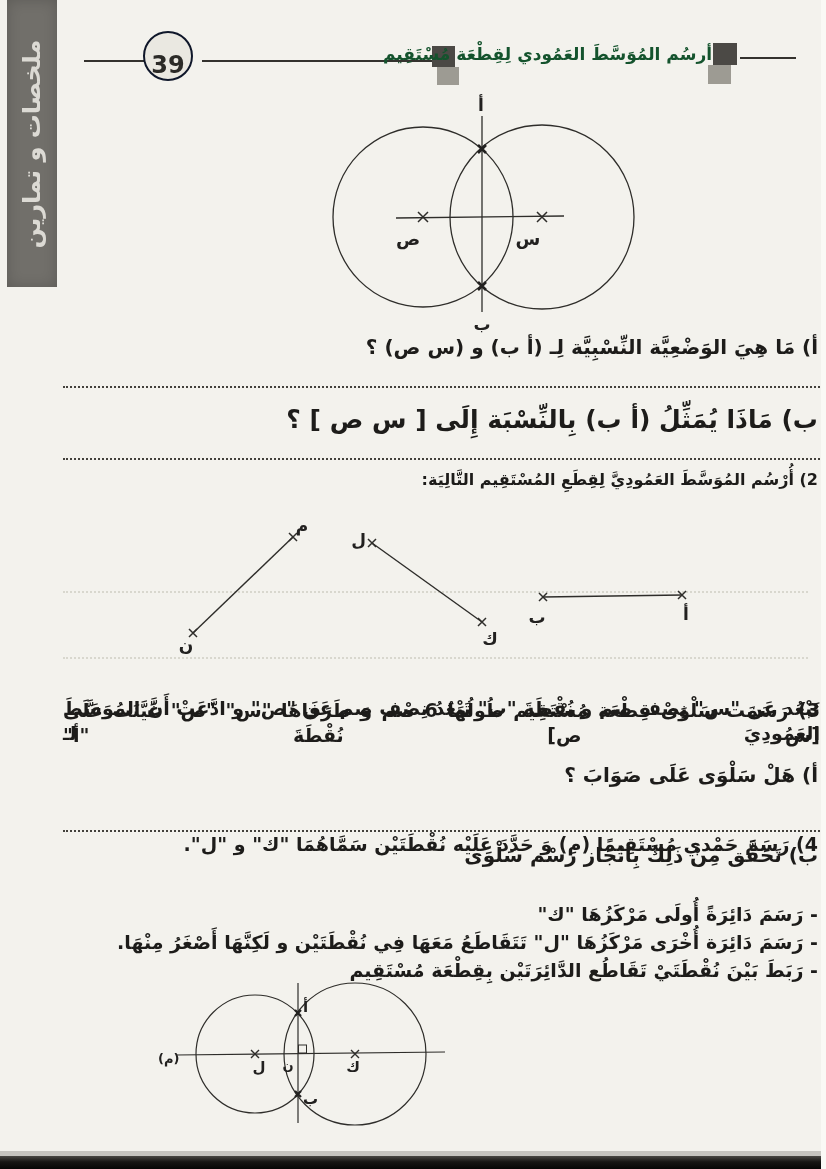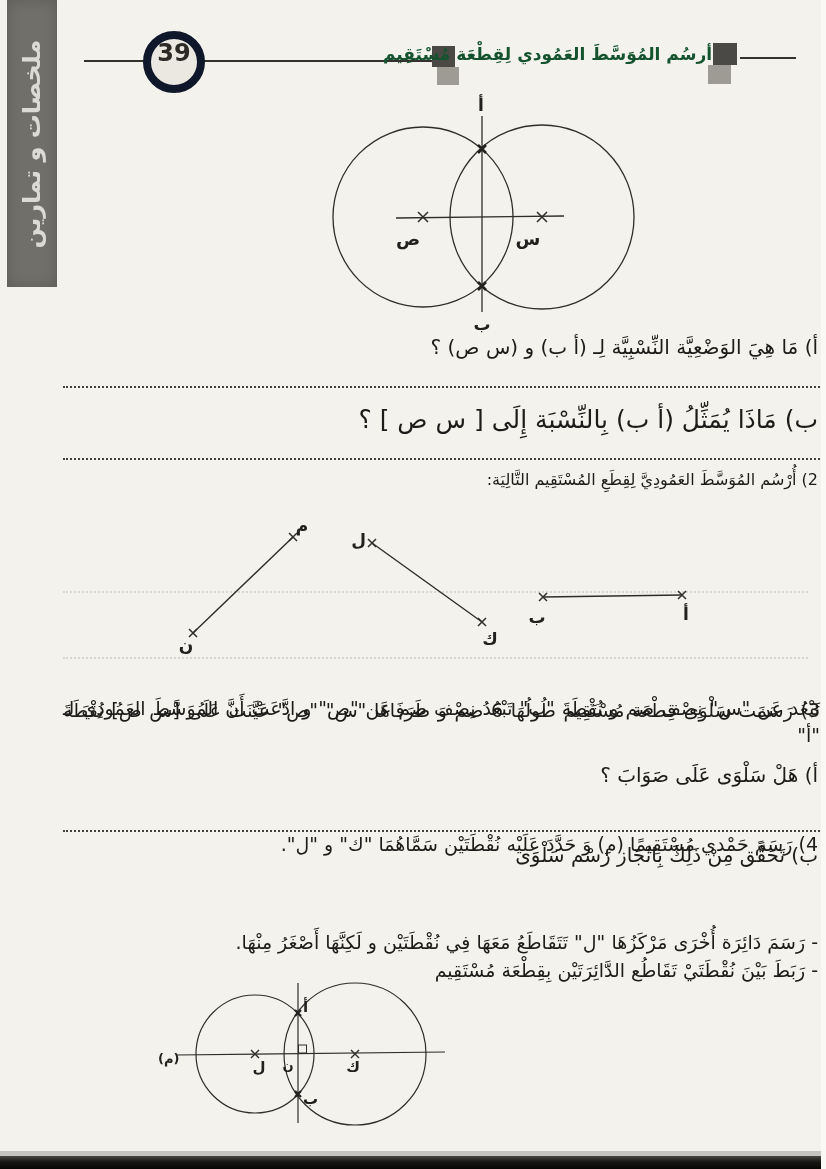--- a/index.html
+++ b/index.html
@@ -4,39 +4,39 @@
 <style>
   html,body{margin:0;padding:0;background:#9a9894;}
   .page{
     position:relative;width:826px;height:1169px;overflow:hidden;
     background:#f3f2ed;
     font-family:"DejaVu Sans","Liberation Sans",sans-serif;
     color:#1d1c1a;
   }
   .txt{
     position:absolute;direction:rtl;text-align:right;
-    font-weight:normal;font-size:19px;color:#1d1c1a;white-space:nowrap;
+    font-weight:bold;font-size:19px;color:#1d1c1a;white-space:nowrap;
     line-height:1.3;
   }
   .just{
     white-space:normal;text-align:justify;text-align-last:justify;
   }
   .dotted{
     position:absolute;height:12px;
     border-bottom:2.5px dotted #43413c;
   }
   .ghost-dotted{
     position:absolute;height:10px;
     border-bottom:2px dotted #c3c1b6;opacity:.55;
   }
   .hline{position:absolute;height:2px;background:#34322e;}
   .badge{
     position:absolute;left:143px;top:31px;width:46px;height:46px;
-    border:8px solid #0f172a;border-radius:50%;background:#eae8e1;
-    display:flex;align-items:flex-start;justify-content:center;
+    border:2px solid #0f172a;border-radius:50%;background:#eae8e1;
+    display:flex;align-items:flex-end;justify-content:center;
     font-size:24px;font-weight:bold;color:#2b2a27;
   }
   .sidebar{
     position:absolute;left:7px;top:0;width:50px;height:287px;
     background:#716f6a;display:flex;align-items:center;justify-content:center;
     box-shadow:inset 0 0 14px rgba(0,0,0,.18);
   }
   .sidebar span{
     transform:rotate(-90deg);white-space:nowrap;direction:rtl;
     color:#dcdad4;font-size:24px;font-weight:bold;letter-spacing:1px;
@@ -134,20 +134,21 @@
     <text x="686" y="620" font-size="17" text-anchor="middle">أ</text>
   </svg>
 
   <div class="txt just" style="left:63px;top:664px;width:757px;margin-top:34px;">3) رَسَمَت سَلْوَى قِطْعَة مُسْتَقِيم طُولُهَا 6 صم وَ طَرَفَاهَا "س" "ص" عَيَّنَت عَلَى [س ص] نُقْطَةَ "أ"</div>
   <div class="txt just" style="left:63px;top:696px;width:757px;">تَبْعُد عَن "س" نِصْف صم و نُقْطَةَ "ب" تَبْعُدُ نِصْف صم عَن "ص" و ادَّعَتْ أَنَّ المُوَسَّطَ العَمُودِيَ لـ</div>
   <div class="txt" style="right:8px;top:762px;font-size:20px;">أ) هَلْ سَلْوَى عَلَى صَوَابَ ؟</div>
   <div class="dotted" style="left:63px;top:818px;width:757px;"></div>
   <div class="txt" style="right:8px;top:842px;font-size:20px;">ب) تَحَقَّق مِنْ ذَلِكَ بِانْجَاز رَسْم سَلْوَى</div>
 
   <div class="txt" style="right:8px;top:832px;">4) رَسَمَ حَمْدي مُسْتَقِيمًا (م) وَ حَدَّدَ عَلَيْه نُقْطَتَيْن سَمَّاهُمَا "ك" و "ل".</div>
+  <div class="txt" style="right:8px;top:902px;">- رَسَمَ دَائِرَةً أُولَى مَرْكَزُهَا "ك"</div>
   <div class="txt" style="right:8px;top:930px;">- رَسَمَ دَائِرَة أُخْرَى مَرْكَزُهَا "ل" تَتَقَاطَعُ مَعَهَا فِي نُقْطَتَيْن و لَكِنَّهَا أَصْغَرُ مِنْهَا.</div>
   <div class="txt" style="right:8px;top:958px;">- رَبَطَ بَيْنَ نُقْطَتَيْ تَقَاطُع الدَّائِرَتَيْن بِقِطْعَة مُسْتَقِيم</div>
 
   <svg style="left:155px;top:975px;" width="300" height="155" viewBox="155 975 300 155">
     <g stroke="#2e2d2a" stroke-width="1.2" fill="none">
       <circle cx="255" cy="1054" r="59"></circle>
       <circle cx="355" cy="1054" r="71"></circle>
       <line x1="176" y1="1055" x2="445" y2="1052"></line>
       <line x1="298" y1="983" x2="298" y2="1123"></line>
       <rect x="298.5" y="1045" width="8" height="8" stroke-width="1"></rect>

